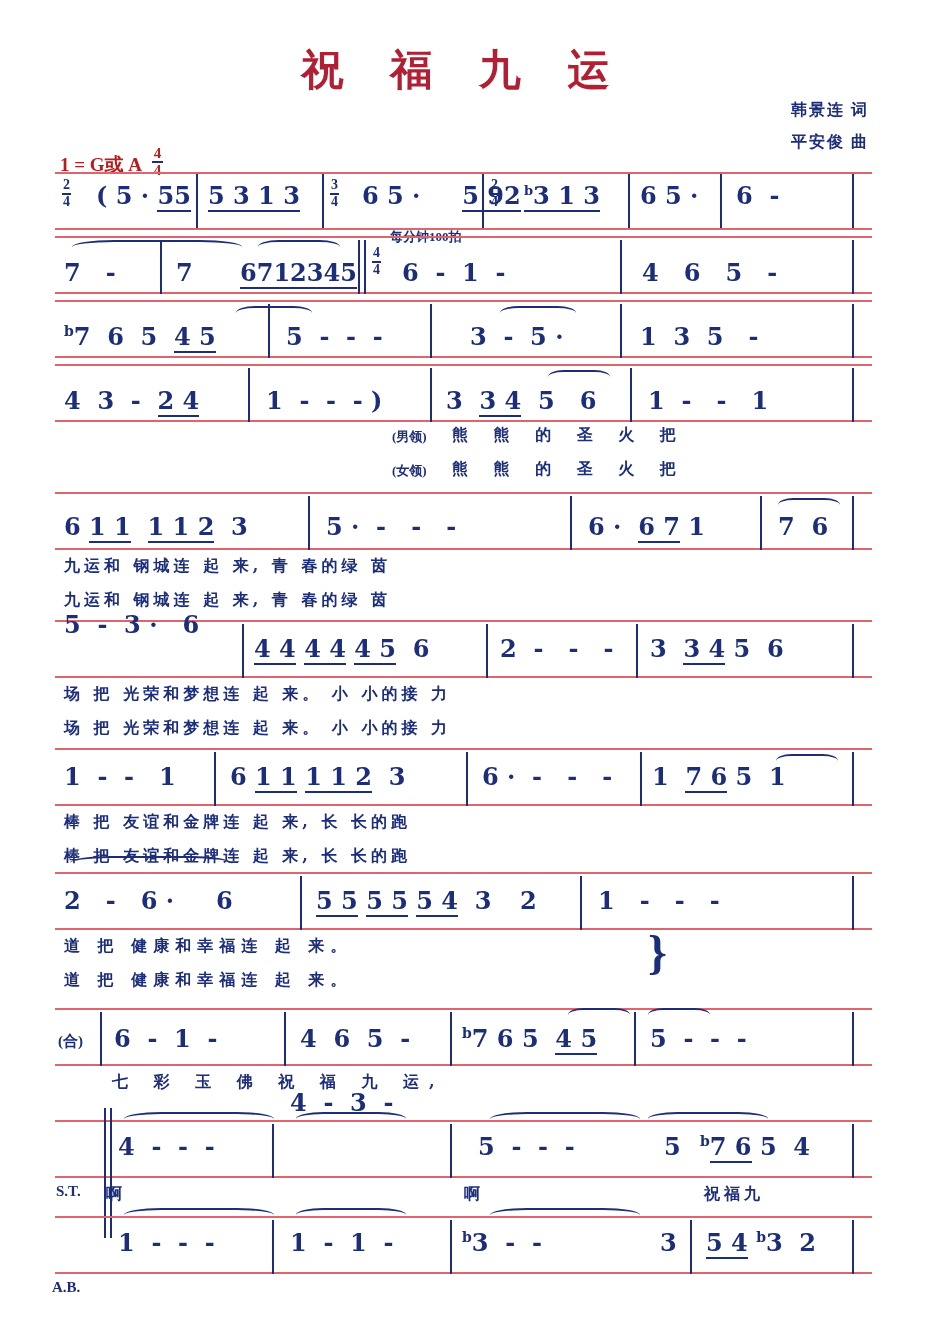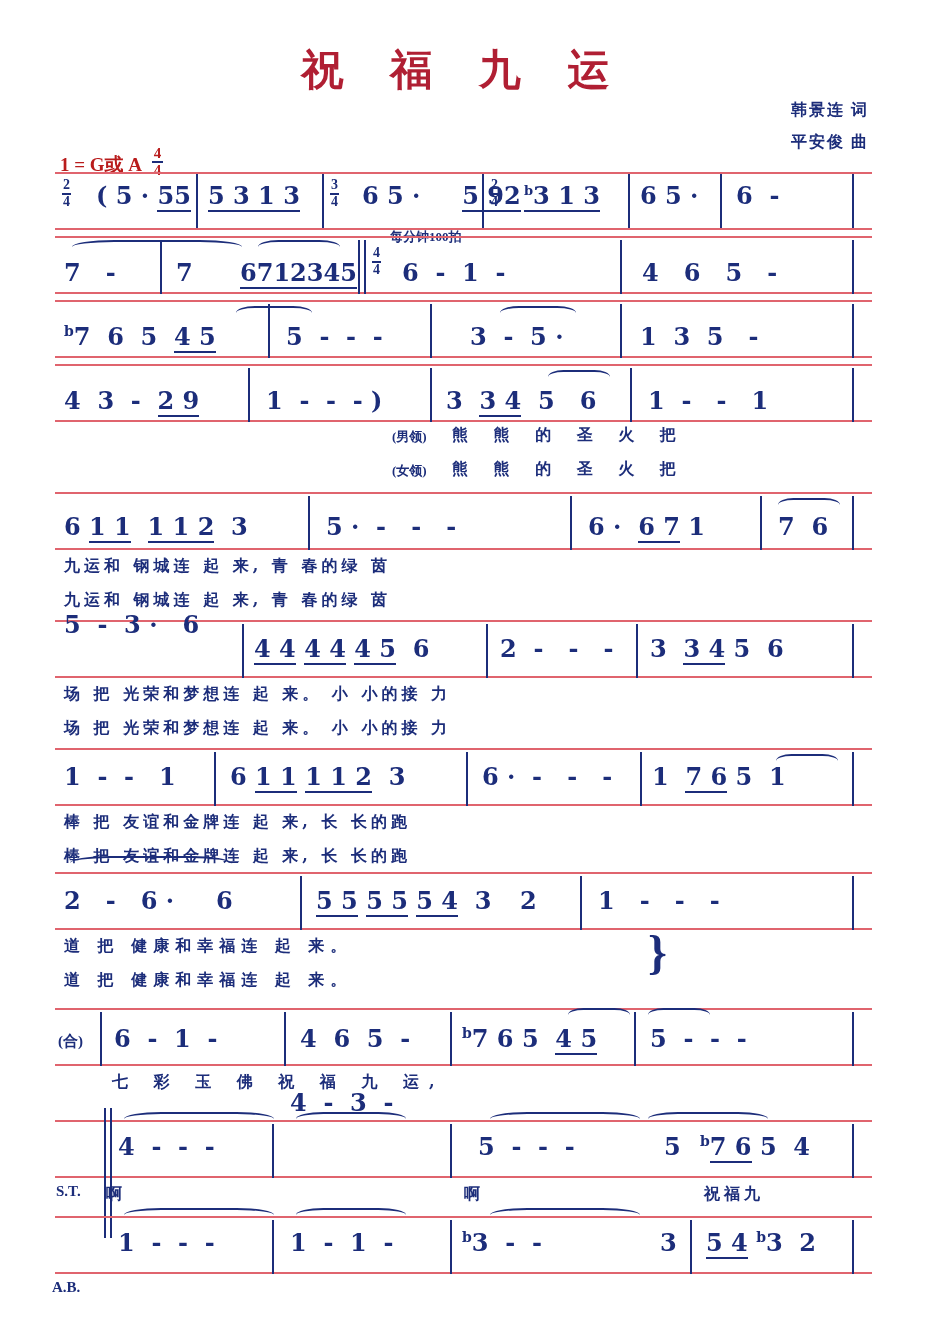--- a/index.html
+++ b/index.html
@@ -120,21 +120,21 @@
     <div class="note" style="left:470px;top:322px;">3&nbsp;&nbsp;-&nbsp;&nbsp;5&nbsp;·</div>
     <div class="bar" style="left:620px;top:304px;height:54px;"></div>
     <div class="note" style="left:640px;top:322px;">1&nbsp;&nbsp;3&nbsp;&nbsp;5&nbsp;&nbsp;&nbsp;-</div>
     <div class="bar" style="left:852px;top:304px;height:54px;"></div>
   </div>
 
   <div class="row" style="top:0;">
     <div class="hline" style="top:364px;"></div>
     <div class="hline" style="top:420px;"></div>
     <div class="slur" style="left:548px;top:370px;width:62px;"></div>
-    <div class="note" style="left:64px;top:386px;">4&nbsp;&nbsp;3&nbsp;&nbsp;-&nbsp;&nbsp;<span style="border-bottom:2px solid #1c2d7a;">2 9</span></div>
+    <div class="note" style="left:64px;top:386px;">4&nbsp;&nbsp;3&nbsp;&nbsp;-&nbsp;&nbsp;<span style="border-bottom:2px solid #1c2d7a;">2 4</span></div>
     <div class="bar" style="left:248px;top:368px;height:54px;"></div>
     <div class="note" style="left:266px;top:386px;">1&nbsp;&nbsp;-&nbsp;&nbsp;-&nbsp;&nbsp;-&nbsp;)</div>
     <div class="bar" style="left:430px;top:368px;height:54px;"></div>
     <div class="note" style="left:446px;top:386px;">3&nbsp;&nbsp;<span style="border-bottom:2px solid #1c2d7a;">3 4</span>&nbsp;&nbsp;5&nbsp;&nbsp;&nbsp;6</div>
     <div class="bar" style="left:630px;top:368px;height:54px;"></div>
     <div class="note" style="left:648px;top:386px;">1&nbsp;&nbsp;-&nbsp;&nbsp;&nbsp;-&nbsp;&nbsp;&nbsp;1</div>
     <div class="bar" style="left:852px;top:368px;height:54px;"></div>
 
     <div class="tag" style="left:392px;top:428px;">(男领)</div>
     <div class="lyric" style="left:452px;top:425px;letter-spacing:10px;">熊 熊 的 圣 火 把</div>

